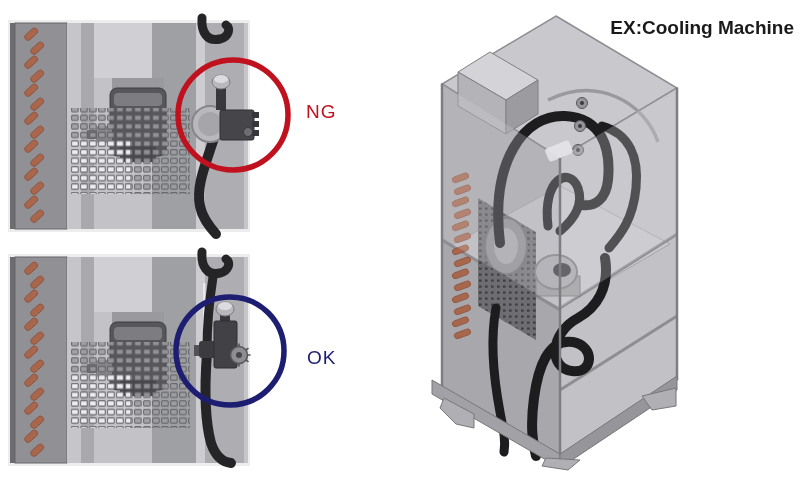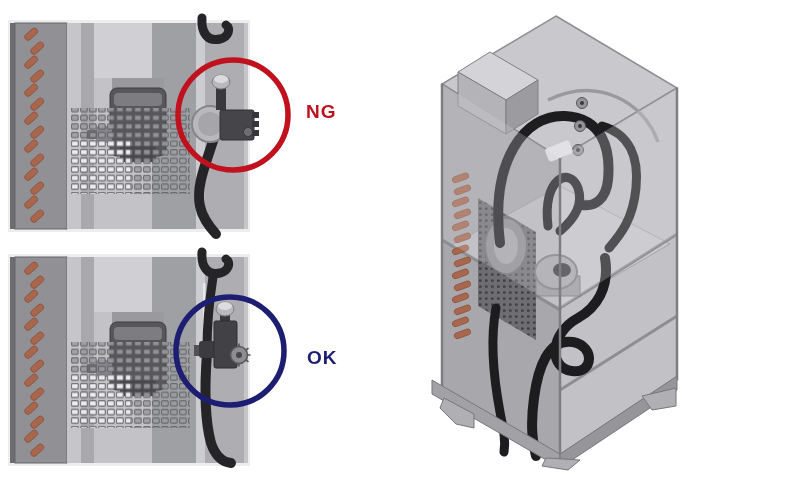--- a/index.html
+++ b/index.html
@@ -4,21 +4,21 @@
 <style>
   html,body{margin:0;padding:0;background:#ffffff;}
   .stage{
     position:relative;width:800px;height:477px;background:#ffffff;overflow:hidden;
     font-family:"Liberation Sans",sans-serif;
   }
   .fig{position:absolute;overflow:visible;}
   #fig-ng{left:8px;top:20px;}
   #fig-ok{left:8px;top:253px;}
   #fig-machine{left:430px;top:8px;}
-  .lbl{position:absolute;font-weight:bold;font-size:19px;letter-spacing:1px;line-height:1;}
+  .lbl{position:absolute;font-weight:normal;font-size:19px;letter-spacing:1px;line-height:1;}
   #lbl-ng{left:306px;top:102px;color:#c0111f;}
   #lbl-ok{left:307px;top:348px;color:#1d1d72;}
   #lbl-title{position:absolute;top:17px;right:6px;color:#1a1a1a;font-weight:bold;
     font-size:19px;letter-spacing:0px;}
   svg{display:block;}
 </style>
 </head>
 <body>
 
 <div class="stage">
@@ -205,13 +205,14 @@
       <polygon points="2,372 130,446 130,460 2,386" fill="#a2a2a6" stroke="#77777b"></polygon>
       <polygon points="130,446 247,368 247,382 130,460" fill="#96969a" stroke="#77777b"></polygon>
       <polygon points="14,390 44,406 44,420 26,416 10,400" fill="#b0b0b4" stroke="#77777b"></polygon>
       <polygon points="116,450 150,452 138,462 112,458" fill="#b0b0b4" stroke="#77777b"></polygon>
       <polygon points="212,388 246,380 246,398 222,402" fill="#b0b0b4" stroke="#77777b"></polygon>
     </g>
   </svg>
 
   <div class="lbl" id="lbl-ng">NG</div>
   <div class="lbl" id="lbl-ok">OK</div>
+  <div id="lbl-title">EX:Cooling Machine</div>
 </div>
 
 </body></html>

